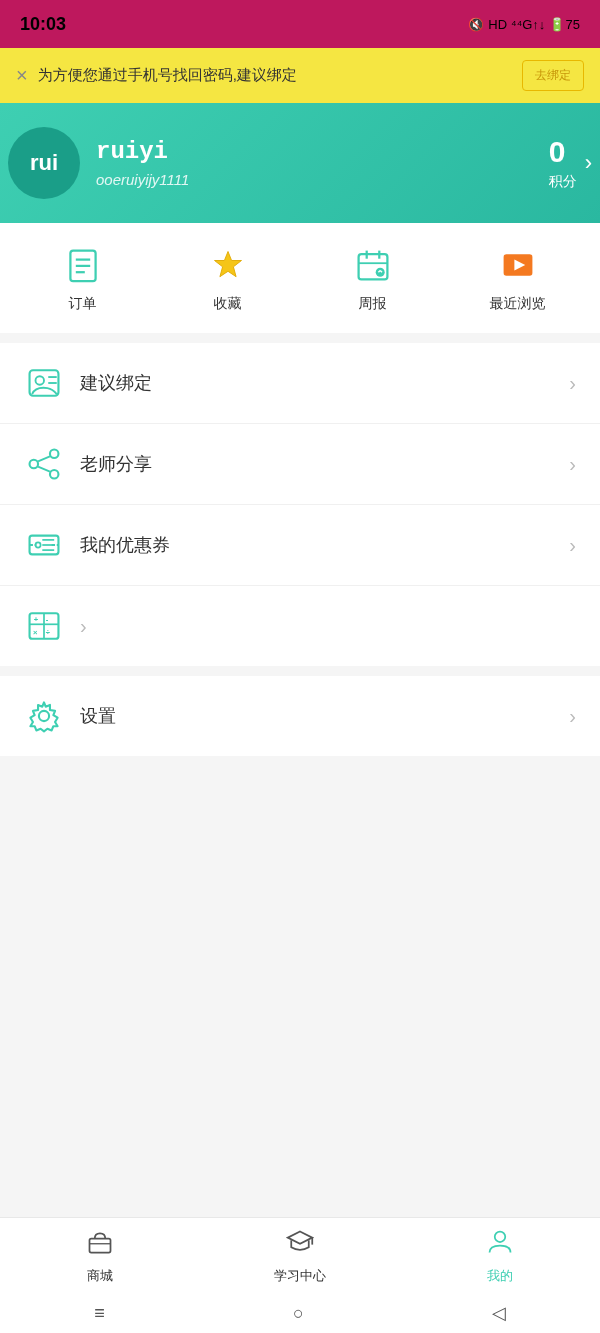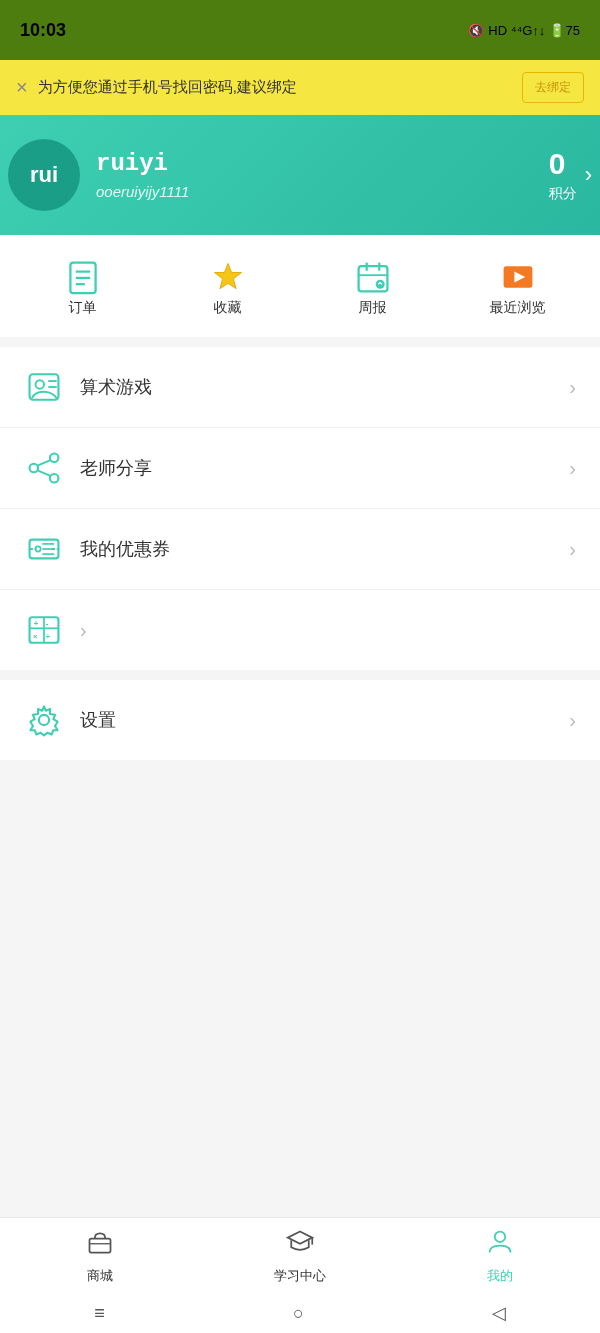--- a/index.html
+++ b/index.html
@@ -7,22 +7,22 @@
       width: 600px;
       height: 1333px;
       font-family: -apple-system, "PingFang SC", "Microsoft YaHei", sans-serif;
       background: #f5f5f5;
       overflow: hidden;
       position: relative;
     }
 
     
     .status-bar {
-      background: #4d7c0f;
-      height: 60px;
+      background: #be185d;
+      height: 48px;
       display: flex;
       align-items: center;
       justify-content: space-between;
       padding: 0 20px;
     }
     .status-time {
       font-size: 18px;
       font-weight: 600;
       color: #000;
     }
@@ -127,20 +127,21 @@
       background: #fff;
       display: flex;
       justify-content: space-around;
       padding: 20px 10px;
       margin-bottom: 10px;
     }
     .action-item {
       display: flex;
       flex-direction: column;
       align-items: center;
+      gap: 8px;
       cursor: pointer;
       width: 25%;
     }
     .action-icon {
       width: 44px;
       height: 44px;
       display: flex;
       align-items: center;
       justify-content: center;
       font-size: 30px;
@@ -330,21 +331,21 @@
   <div class="menu-item">
     <div class="menu-icon">
       <svg viewBox="0 0 40 40" width="34" height="34">
         <rect x="3" y="5" width="34" height="30" rx="4" fill="none" stroke="#3ecfb2" stroke-width="2.5"></rect>
         <circle cx="15" cy="17" r="5" fill="none" stroke="#3ecfb2" stroke-width="2.2"></circle>
         <path d="M6,33 Q10,24 24,26 Q30,27 35,33" fill="none" stroke="#3ecfb2" stroke-width="2.2"></path>
         <line x1="25" y1="13" x2="35" y2="13" stroke="#3ecfb2" stroke-width="2.2"></line>
         <line x1="25" y1="20" x2="35" y2="20" stroke="#3ecfb2" stroke-width="2.2"></line>
       </svg>
     </div>
-    <span class="menu-label">算术游戏</span>
+    <span class="menu-label">建议绑定</span>
     <span class="menu-arrow">›</span>
   </div>
 
   <div class="menu-item">
     <div class="menu-icon">
       <svg viewBox="0 0 40 40" width="34" height="34">
         <circle cx="32" cy="8" r="5" fill="none" stroke="#3ecfb2" stroke-width="2.5"></circle>
         <circle cx="8" cy="20" r="5" fill="none" stroke="#3ecfb2" stroke-width="2.5"></circle>
         <circle cx="32" cy="32" r="5" fill="none" stroke="#3ecfb2" stroke-width="2.5"></circle>
         <line x1="13" y1="17" x2="27" y2="11" stroke="#3ecfb2" stroke-width="2.2"></line>

